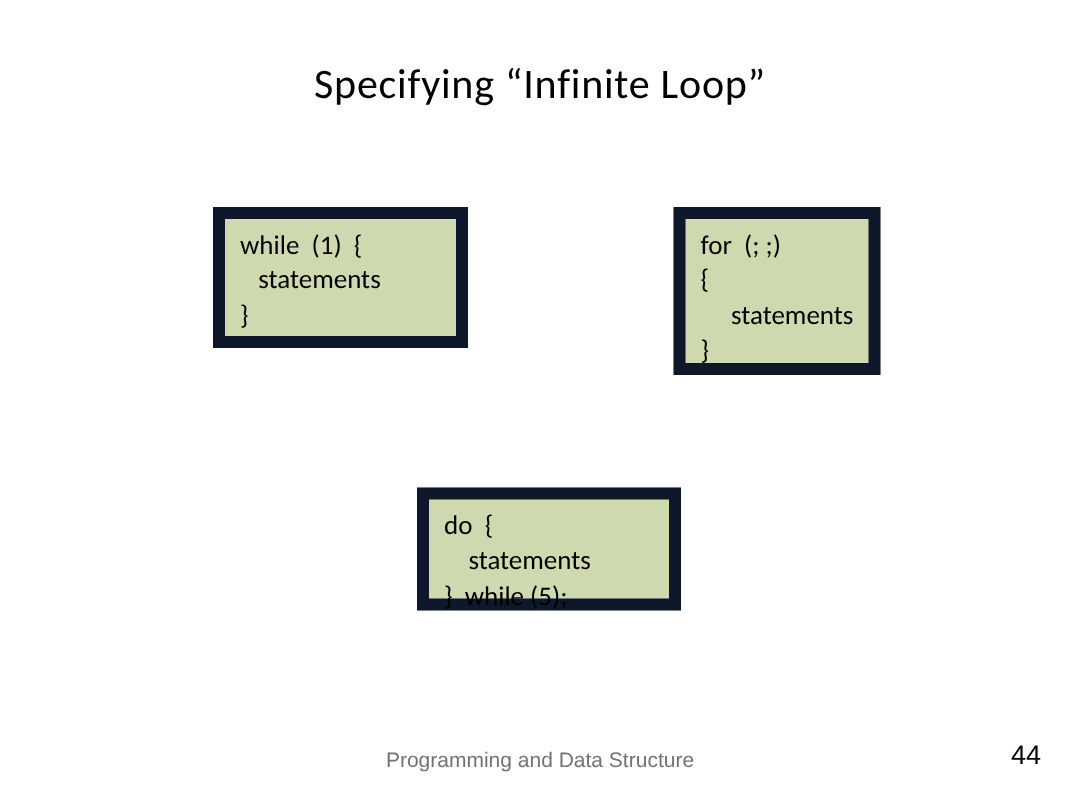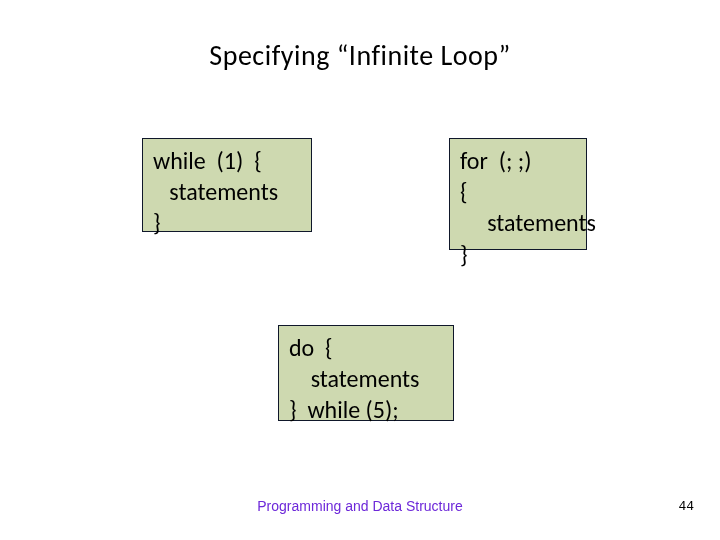--- a/index.html
+++ b/index.html
@@ -24,70 +24,70 @@
     left: 0;
     width: 100%;
     text-align: center;
     font-size: 28px;
     font-weight: 400;
     letter-spacing: 0.5px;
   }
   .codebox {
     position: absolute;
     background: #ced9b0;
-    border: 1px solid #0f172a;
+    border: 8px solid #0f172a;
     box-sizing: border-box;
     padding: 6px 10px 8px 10px;
     font-family: Calibri, Arial, sans-serif;
-    font-size: 24px;
+    font-size: 18px;
     line-height: 1.3;
   }
   .codebox .line { white-space: pre; }
   .box-while {
     left: 142px;
     top: 138px;
     width: 170px;
     height: 94px;
   }
   .box-for {
     left: 449px;
     top: 138px;
     width: 138px;
     height: 112px;
   }
   .box-do {
     left: 278px;
     top: 325px;
     width: 176px;
-    height: 96px;
+    height: 82px;
   }
   .footer-left {
     position: absolute;
     left: 62px;
     bottom: 26px;
     font-family: Arial, sans-serif;
     font-size: 14px;
     color: #000;
   }
   .footer-center {
     position: absolute;
     left: 0;
     width: 100%;
     bottom: 26px;
     text-align: center;
     font-family: Arial, sans-serif;
     font-size: 14px;
-    color: #6d28d9;
+    color: #737373;
   }
   .footer-right {
     position: absolute;
     right: 26px;
     bottom: 26px;
-    font-family: Liberation Mono, monospace;
-    font-size: 13px;
+    font-family: Liberation Sans, sans-serif;
+    font-size: 18px;
     color: #000;
   }
 </style>
 </head>
 <body>
 
 <div class="slide">
 
   <div class="title">Specifying “Infinite Loop”</div>
 

